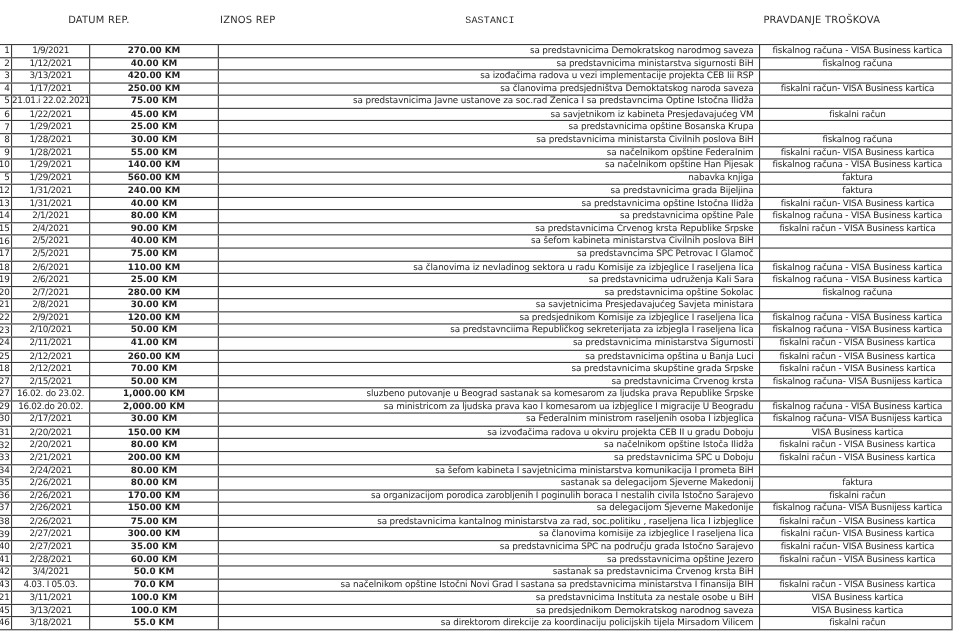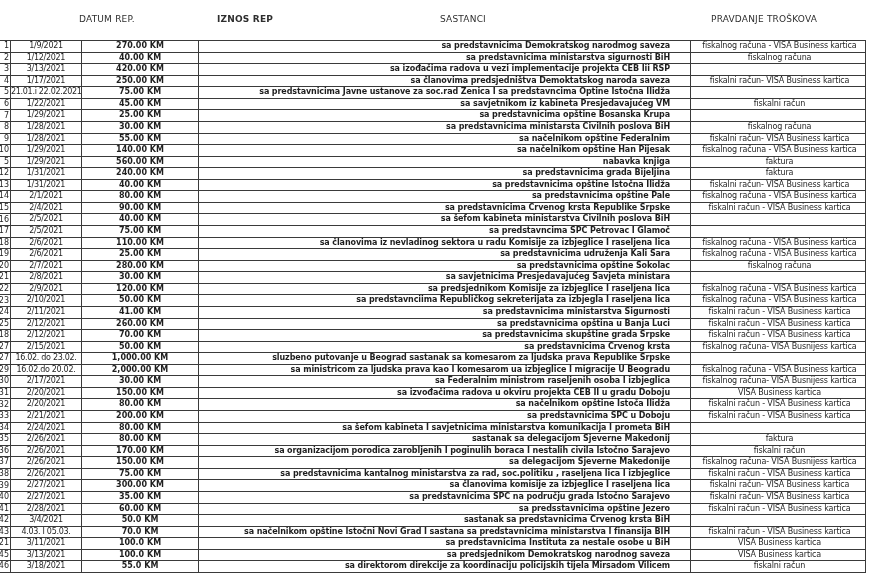--- a/index.html
+++ b/index.html
@@ -6,43 +6,43 @@
     --bg:#ffffff; --text:#1f1f1f; --border:#3a3a3a; --hdr:#2e2e2e;
   }
   html,body{margin:0;padding:0;}
   body{
     width:873px;height:582px;background:var(--bg);
     font-family:"DejaVu Sans", sans-serif;color:var(--text);
     position:relative;overflow:hidden;
   }
   .hdr span{
     position:absolute;top:14px;font-size:9px;color:var(--hdr);
-    white-space:nowrap;letter-spacing:0.2px;margin-left:17px;
+    white-space:nowrap;letter-spacing:0.2px;
   }
   .hdr .h-datum{left:62px;}
-  .hdr .h-iznos{left:200px;font-weight:bold;}
-  .hdr .h-sastanci{left:423px;}
+  .hdr .h-iznos{left:200px;}
+  .hdr .h-sastanci{left:423px;font-family:Liberation Mono, monospace;}
   .hdr .h-pravdanje{left:694px;}
   .tbl{
     position:absolute;top:40px;left:0;
     border-top:1px solid var(--border);
   }
   .tr{
     display:flex;height:11.57px;box-sizing:border-box;
     border-bottom:1px solid var(--border);
   }
   .td{
     box-sizing:border-box;border-right:1px solid var(--border);
     font-size:8px;line-height:10.2px;white-space:nowrap;overflow:hidden;
     height:100%;
   }
   .td.c-num{width:11px;display:flex;justify-content:flex-end;align-items:center;padding-right:1px;}
   .td.c-datum{width:71px;text-align:center;letter-spacing:-0.3px;}
   .td.c-iznos{width:117px;text-align:center;font-weight:bold;}
-  .td.c-sast{width:492px;text-align:right;padding-right:20px;letter-spacing:-0.1px;font-weight:bold;}
+  .td.c-sast{width:492px;text-align:right;padding-right:5px;letter-spacing:-0.1px;}
   .td.c-prav{width:175px;text-align:center;padding-left:3px;letter-spacing:-0.15px;border-right:1px solid var(--border);}
 </style>
 </head>
 <body>
 
 <div class="hdr">
   <span class="h-datum">DATUM REP.</span>
   <span class="h-iznos">IZNOS REP</span>
   <span class="h-sastanci">SASTANCI</span>
   <span class="h-pravdanje">PRAVDANJE TROŠKOVA</span>

